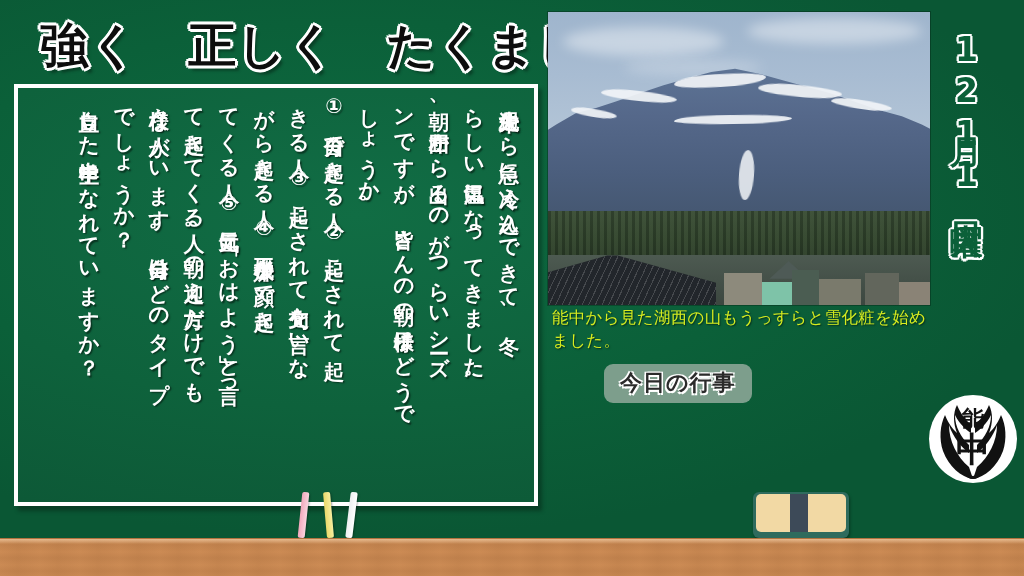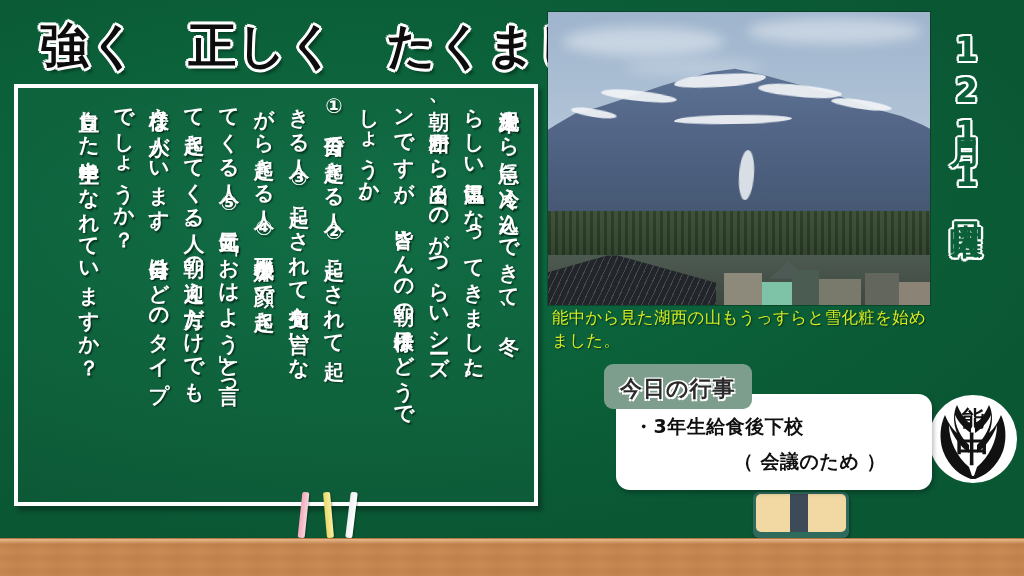--- a/index.html
+++ b/index.html
@@ -216,21 +216,21 @@
     line-height: 23px;
     color: #d7ec1f;
     letter-spacing: 0.3px;
     text-shadow: 1px 1px 1.5px rgba(0,0,0,0.55);
   }
 
   
   .event-tab {
     position: absolute;
     left: 604px; top: 364px;
-    padding: 10px 16px 5px 16px;
+    padding: 4px 16px 5px 16px;
     background: #7d9e8c;
     border-radius: 9px;
     font-size: 22px;
     font-weight: 700;
     color: #2b2b2b;
     letter-spacing: 1px;
     text-shadow:
       -1.5px -1.5px 0 #ffffff, 1.5px -1.5px 0 #ffffff,
       -1.5px  1.5px 0 #ffffff, 1.5px  1.5px 0 #ffffff;
     z-index: 3;
@@ -378,24 +378,20 @@
       <div class="bldg b4"></div>
       <div class="bldg b5"></div>
       <div class="bldg b6"></div>
       <div class="roof"></div>
     </div>
   </div>
 
   <div class="caption">能中から見た湖西の山もうっすらと雪化粧を始めました。</div>
 
   <div class="event-tab">今日の行事</div>
-  <div class="event-box">
-    <div class="event-line ev1">・3年生給食後下校</div>
-    <div class="event-line ev2">（ 会議のため ）</div>
-  </div>
 
   <div class="date-col">12月11日火曜日</div>
 
   <div class="emblem">
     <svg viewBox="0 0 92 92">
       <circle cx="46" cy="46" r="44" fill="#ffffff"></circle>
       <g fill="#111111">
         <path d="M46 86 C34 84 22 74 16 58 C12 46 13 32 18 22 C22 32 26 36 30 40
                  C26 30 26 20 30 12 C34 22 40 28 44 32 L44 40
                  C38 36 32 30 28 22 C28 34 34 44 42 52 L42 60

